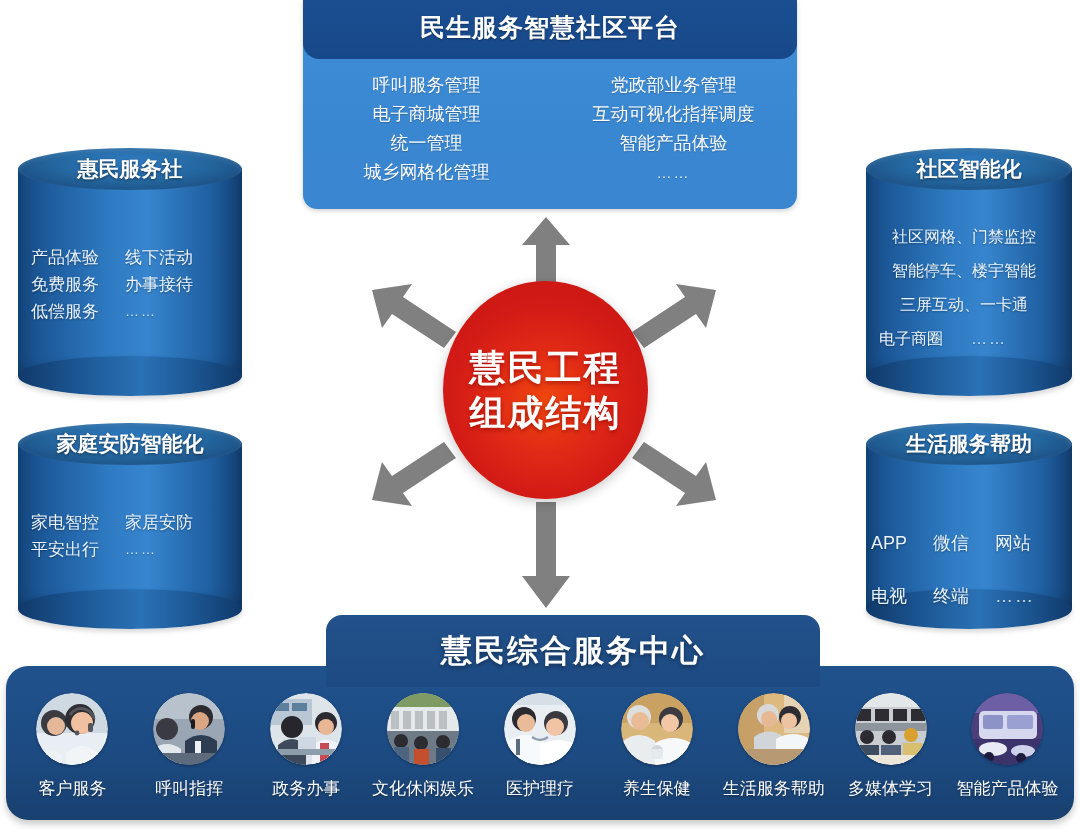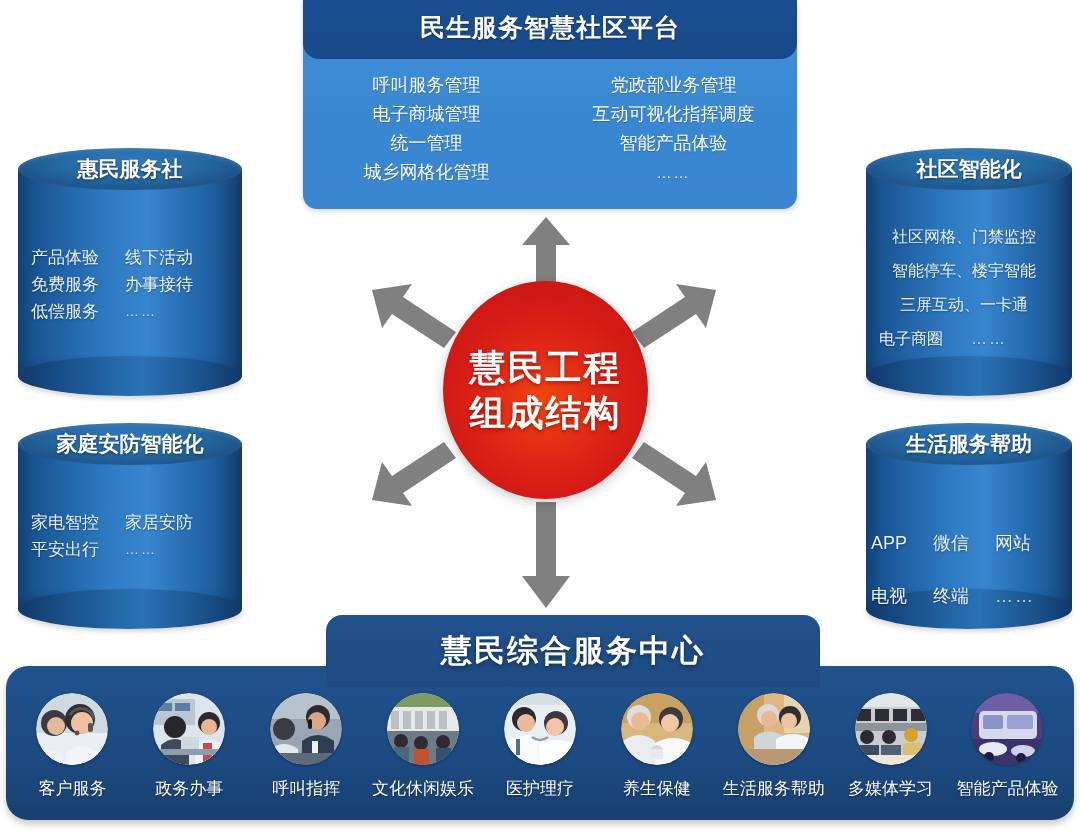--- a/index.html
+++ b/index.html
@@ -300,20 +300,45 @@
             </g>
           </svg>
         </div>
         <div class="lbl">客户服务</div>
       </div>
 
       <div class="svc">
         <div class="pic">
           <svg width="72" height="72" viewBox="0 0 72 72">
             <defs>
+                <clipPath id="c2">
+                  <circle cx="36" cy="36" r="36"></circle>
+                </clipPath>
+              </defs>
+            <g clip-path="url(#c2)">
+              <rect width="72" height="72" fill="#9aa6b3"></rect>
+              <rect width="72" height="26" fill="#b7c2cd"></rect>
+              <circle cx="48" cy="24" r="12" fill="#2b2b31"></circle>
+              <circle cx="47" cy="28" r="9" fill="#d9a583"></circle>
+              <path d="M32 48 q16 -12 32 0 v24 h-32 z" fill="#2f3d52"></path>
+              <rect x="42" y="48" width="6" height="22" fill="#eef2f6"></rect>
+              <circle cx="14" cy="36" r="11" fill="#3a3a42"></circle>
+              <path d="M0 56 q14 -10 28 0 v16 h-28 z" fill="#e3e8ee"></path>
+              <rect x="0" y="60" width="72" height="12" fill="#5d6b7c"></rect>
+              <rect x="38" y="26" width="4" height="10" rx="2" fill="#1b1b20"></rect>
+            </g>
+          </svg>
+        </div>
+        <div class="lbl">呼叫指挥</div>
+      </div>
+
+      <div class="svc">
+        <div class="pic">
+          <svg width="72" height="72" viewBox="0 0 72 72">
+            <defs>
                 <clipPath id="c3">
                   <circle cx="36" cy="36" r="36"></circle>
                 </clipPath>
               </defs>
             <g clip-path="url(#c3)">
               <rect width="72" height="72" fill="#dde4ea"></rect>
               <rect x="0" y="6" width="42" height="26" fill="#b9c6d4"></rect>
               <rect x="4" y="10" width="15" height="8" fill="#5d7f9e"></rect>
               <rect x="22" y="10" width="15" height="8" fill="#5d7f9e"></rect>
               <circle cx="22" cy="34" r="11" fill="#26262c"></circle>
@@ -321,45 +346,20 @@
               <circle cx="56" cy="30" r="11" fill="#2a2a30"></circle>
               <circle cx="56" cy="34" r="8" fill="#e8b694"></circle>
               <path d="M42 52 q14 -10 28 0 v20 h-28 z" fill="#f0f3f7"></path>
               <rect x="50" y="50" width="9" height="22" fill="#c64a54"></rect>
               <rect x="0" y="56" width="72" height="6" fill="#8e9dac"></rect>
               <rect x="28" y="44" width="18" height="12" fill="#cfd8e2"></rect>
             </g>
           </svg>
         </div>
         <div class="lbl">政务办事</div>
-      </div>
-
-      <div class="svc">
-        <div class="pic">
-          <svg width="72" height="72" viewBox="0 0 72 72">
-            <defs>
-                <clipPath id="c2">
-                  <circle cx="36" cy="36" r="36"></circle>
-                </clipPath>
-              </defs>
-            <g clip-path="url(#c2)">
-              <rect width="72" height="72" fill="#9aa6b3"></rect>
-              <rect width="72" height="26" fill="#b7c2cd"></rect>
-              <circle cx="48" cy="24" r="12" fill="#2b2b31"></circle>
-              <circle cx="47" cy="28" r="9" fill="#d9a583"></circle>
-              <path d="M32 48 q16 -12 32 0 v24 h-32 z" fill="#2f3d52"></path>
-              <rect x="42" y="48" width="6" height="22" fill="#eef2f6"></rect>
-              <circle cx="14" cy="36" r="11" fill="#3a3a42"></circle>
-              <path d="M0 56 q14 -10 28 0 v16 h-28 z" fill="#e3e8ee"></path>
-              <rect x="0" y="60" width="72" height="12" fill="#5d6b7c"></rect>
-              <rect x="38" y="26" width="4" height="10" rx="2" fill="#1b1b20"></rect>
-            </g>
-          </svg>
-        </div>
-        <div class="lbl">呼叫指挥</div>
       </div>
 
       <div class="svc">
         <div class="pic">
           <svg width="72" height="72" viewBox="0 0 72 72">
             <defs>
                 <clipPath id="c4">
                   <circle cx="36" cy="36" r="36"></circle>
                 </clipPath>
               </defs>

